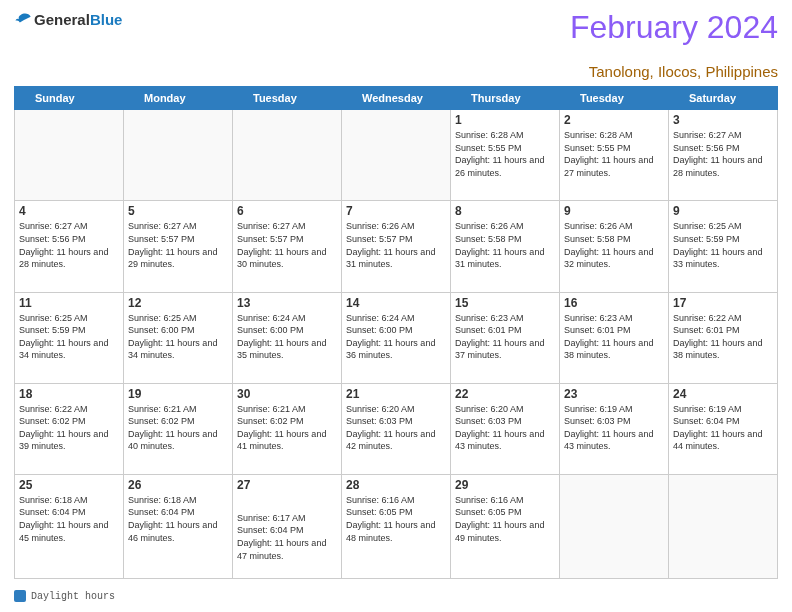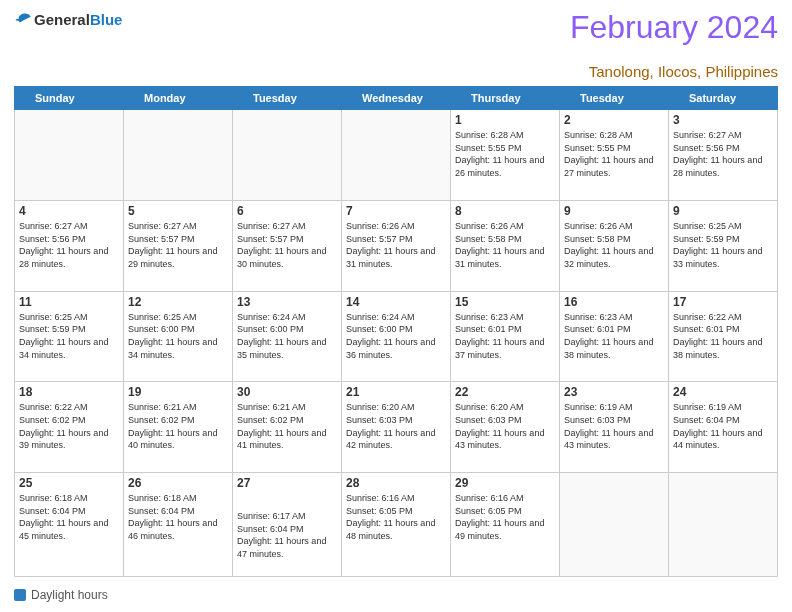--- a/index.html
+++ b/index.html
@@ -78,22 +78,23 @@
       line-height: 1.4;
     }
     .empty-cell {
       background: #f9f9f9;
     }
     .footer {
       display: flex;
       align-items: center;
       justify-content: flex-start;
       margin-top: 11px;
-      font-size: 12px;
+      font-size: 10px;
       color: #555;
+      font-family: Liberation Mono, monospace;
     }
     .footer-dot {
       width: 12px;
       height: 12px;
       background: #2e7dbf;
       border-radius: 2px;
       display: inline-block;
       margin-right: 5px;
     }
     .logo-container {

